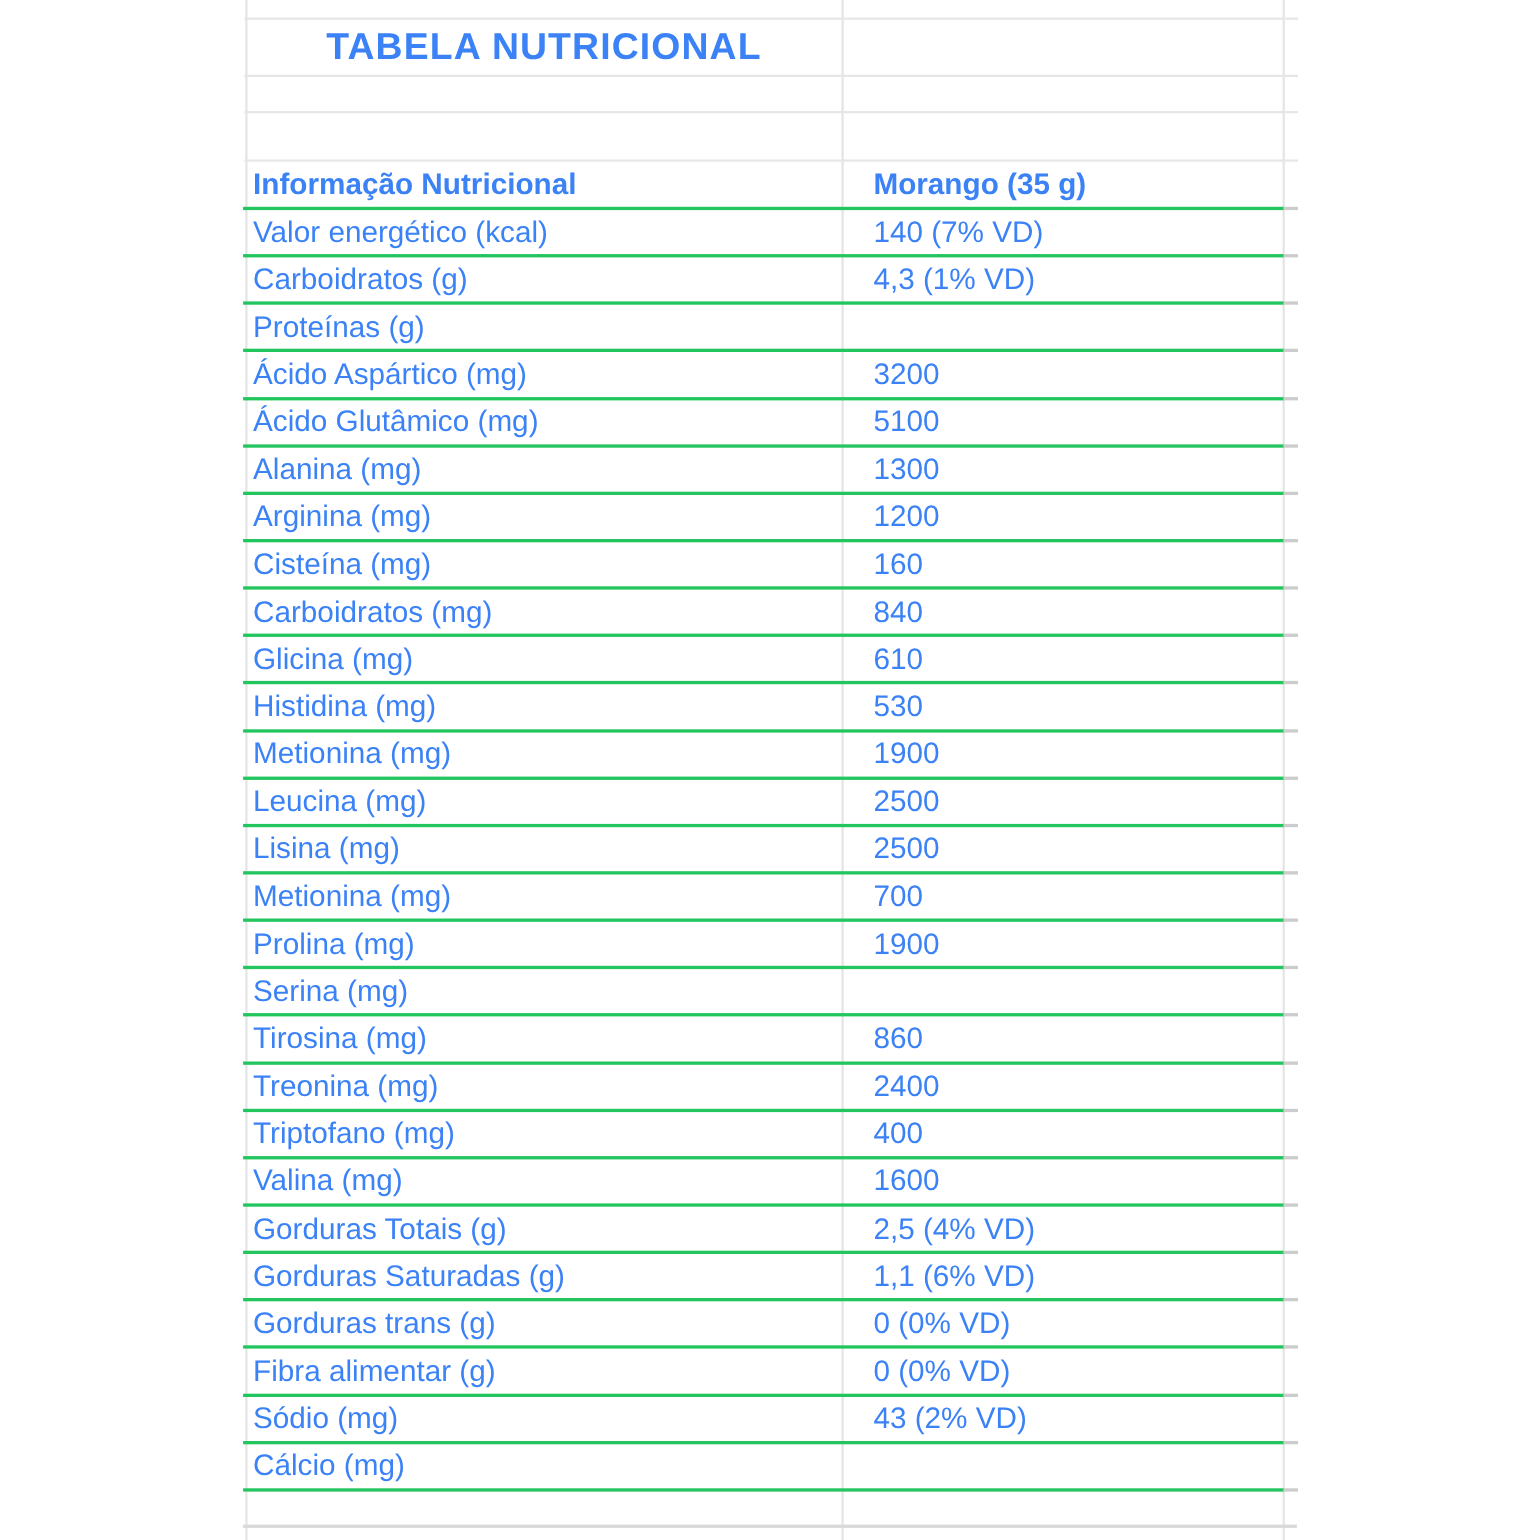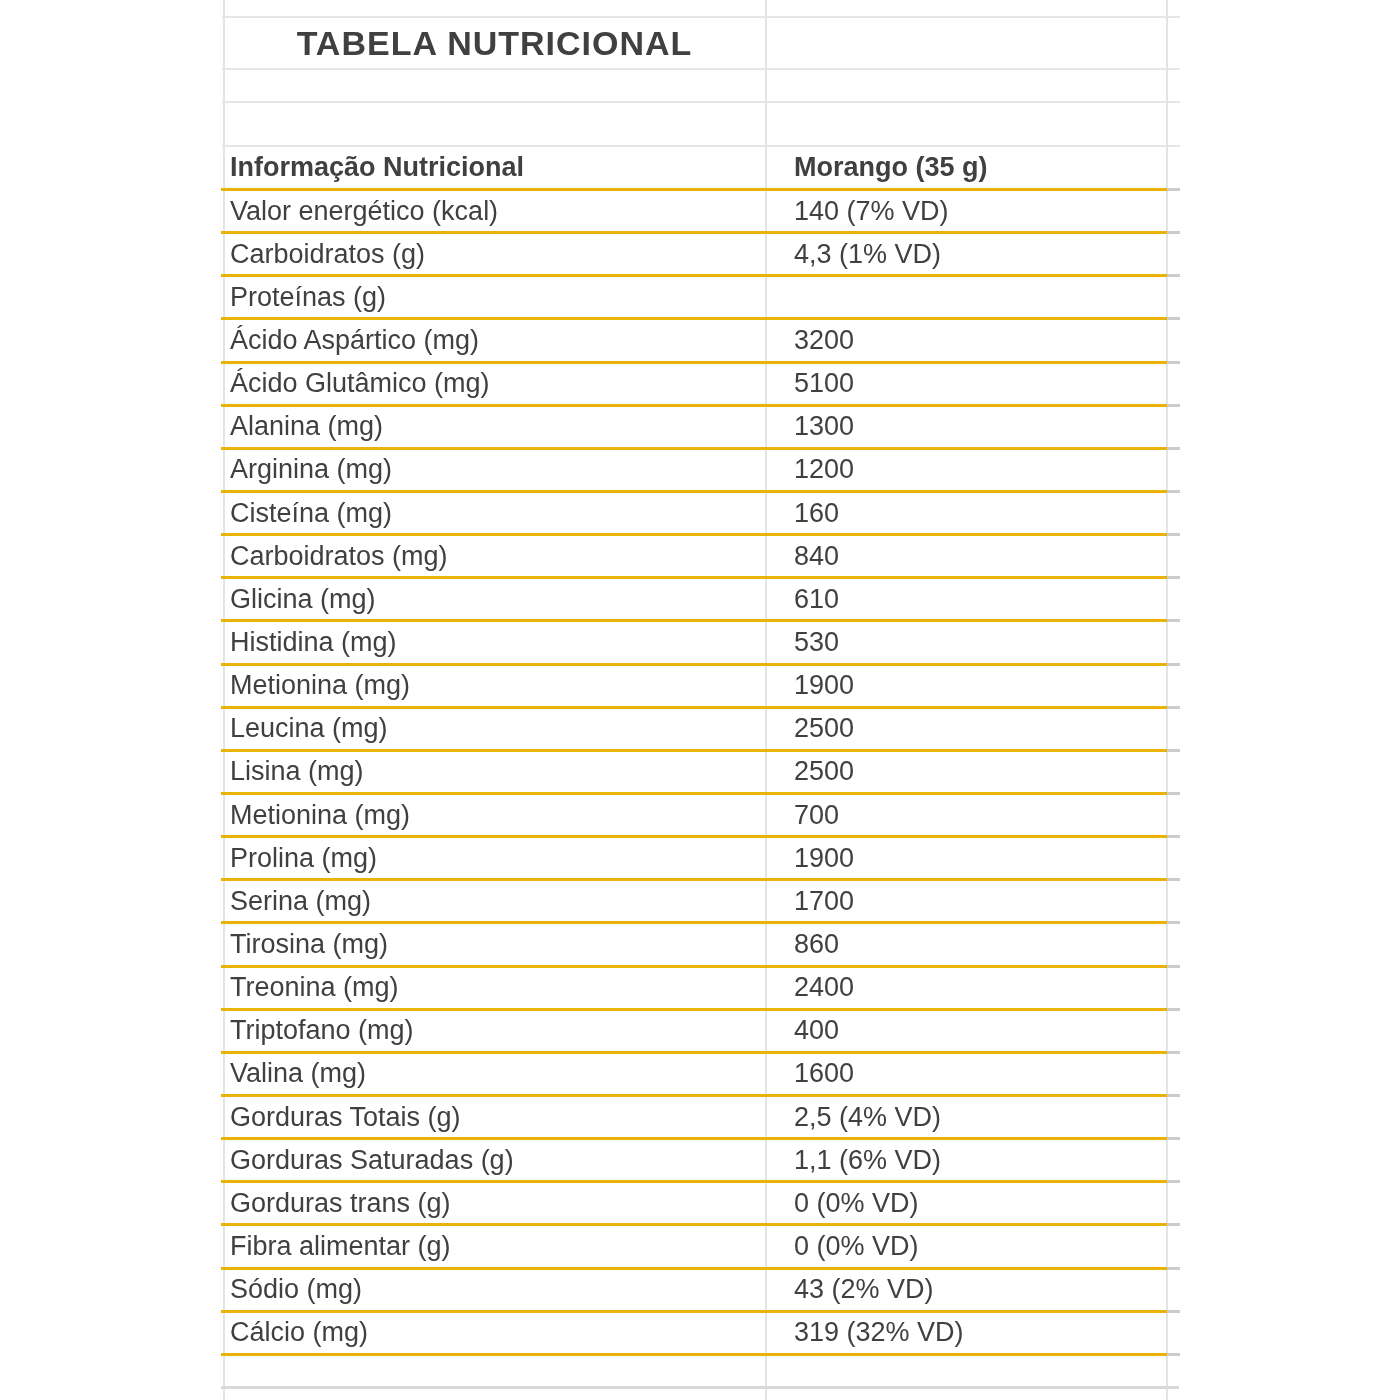--- a/index.html
+++ b/index.html
@@ -7,21 +7,21 @@
     padding: 0;
     background: #ffffff;
   }
   .canvas {
     position: relative;
     width: 1212px;
     height: 1400px;
     background: #ffffff;
     overflow: hidden;
     font-family: "Liberation Sans", "DejaVu Sans", sans-serif;
-    color: #404040;
+    color: #3b82f6;
   }
   
   .vline {
     position: absolute;
     top: 0;
     height: 1400px;
     width: 2px;
     background: #e4e4e4;
   }
   .vline.a { left: 223px; }
@@ -60,21 +60,21 @@
     position: absolute;
     left: 221px;
     top: 146px;
     width: 946px;
   }
   .row {
     position: relative;
     display: flex;
     box-sizing: border-box;
     height: 43.15px;
-    border-bottom: 3px solid #eab308;
+    border-bottom: 3px solid #22c55e;
     background: transparent;
     justify-content: space-between;
   }
   .row::after {              
     content: "";
     position: absolute;
     right: -13px;
     bottom: -3px;
     width: 13px;
     height: 3px;
@@ -205,21 +205,20 @@
     <div class="cell value">700</div>
   </div>
 
   <div class="row">
     <div class="cell label">Prolina (mg)</div>
     <div class="cell value">1900</div>
   </div>
 
   <div class="row">
     <div class="cell label">Serina (mg)</div>
-    <div class="cell value">1700</div>
   </div>
 
   <div class="row">
     <div class="cell label">Tirosina (mg)</div>
     <div class="cell value">860</div>
   </div>
 
   <div class="row">
     <div class="cell label">Treonina (mg)</div>
     <div class="cell value">2400</div>
@@ -255,19 +254,18 @@
     <div class="cell value">0 (0% VD)</div>
   </div>
 
   <div class="row">
     <div class="cell label">Sódio (mg)</div>
     <div class="cell value">43 (2% VD)</div>
   </div>
 
   <div class="row">
     <div class="cell label">Cálcio (mg)</div>
-    <div class="cell value">319 (32% VD)</div>
   </div>
 </div>
 
   <div class="bottom-divider"></div>
 
 </div>
 
 </body></html>

